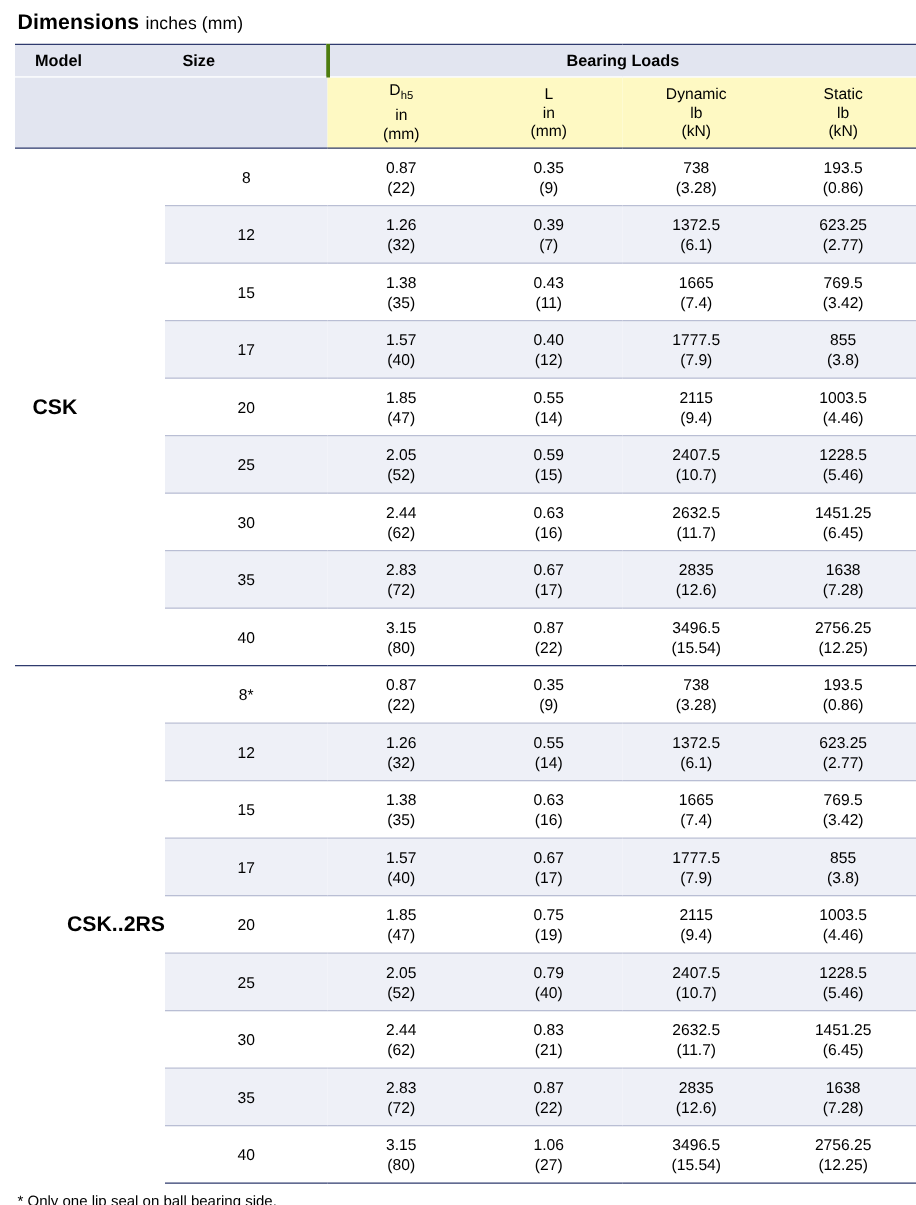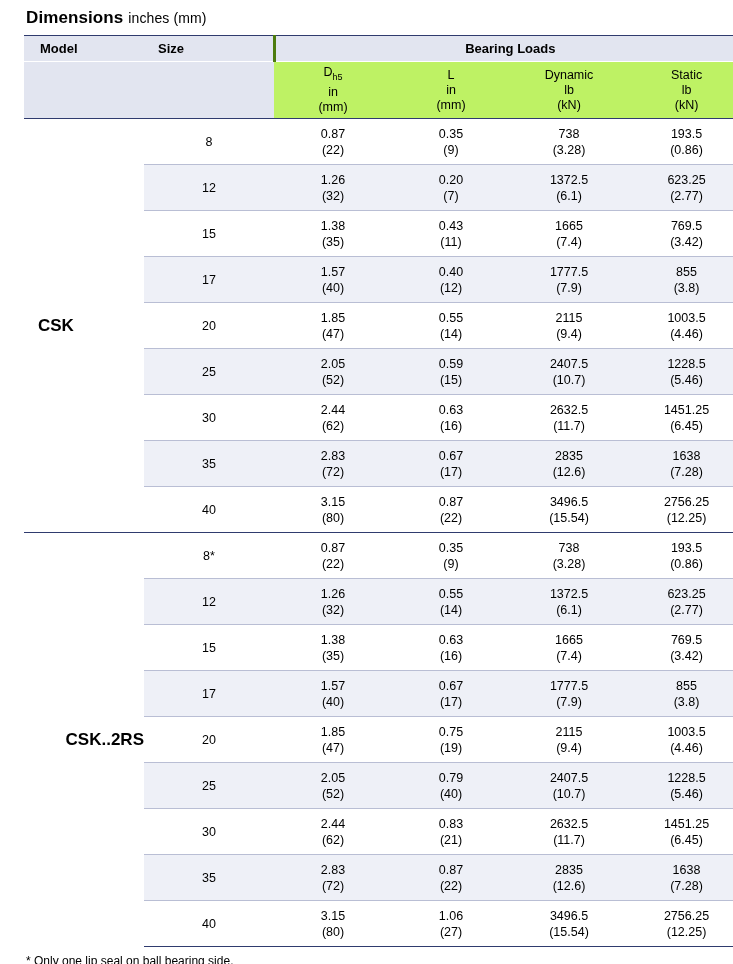--- a/index.html
+++ b/index.html
@@ -12,21 +12,21 @@
     background: #ffffff;
     font-family: "Liberation Sans", sans-serif;
     color: #000000;
     overflow: hidden;
   }
   .page {
     position: relative;
     width: 733px;
     height: 964px;
     box-sizing: border-box;
-    padding: 6px 6px 0 24px;
+    padding: 6px 6px 0 12px;
   }
   .doc-title {
     font-size: 17px;
     font-weight: bold;
     padding: 2px 0 7px 2px;
     letter-spacing: 0.1px;
   }
   .doc-title .units {
     font-weight: normal;
     font-size: 14px;
@@ -60,21 +60,21 @@
     text-align: left;
     vertical-align: middle;
   }
   .hdr-row th.model { padding-left: 16px; margin-left: 29px; }
   .hdr-row th.size { padding-left: 14px; }
   .hdr-row th.loads {
     text-align: center;
     border-left: 3px solid #4d7c0f;
   }
   .subhdr-row td {
-    background: #bef264;
+    background: #fef9c3;
     height: 56px;
     vertical-align: middle;
     text-align: center;
     font-size: 12.5px;
     line-height: 15px;
     border-bottom: 1.5px solid #2f3b6e;
   }
   .subhdr-row td.blank {
     background: #e2e5f0;
   }
@@ -173,21 +173,21 @@
           <td class="model-cell" rowspan="9" style="vertical-align: middle;"><span>CSK</span></td>
           <td class="size-cell"><span>8</span></td>
           <td><span>0.87</span><span class="line2">(22)</span></td>
           <td><span>0.35</span><span class="line2">(9)</span></td>
           <td><span>738</span><span class="line2">(3.28)</span></td>
           <td><span>193.5</span><span class="line2">(0.86)</span></td>
         </tr>
         <tr class="data alt">
           <td class="size-cell"><span>12</span></td>
           <td><span>1.26</span><span class="line2">(32)</span></td>
-          <td><span>0.20</span><span class="line2">(7)</span></td>
+          <td><span>0.39</span><span class="line2">(7)</span></td>
           <td><span>1372.5</span><span class="line2">(6.1)</span></td>
           <td><span>623.25</span><span class="line2">(2.77)</span></td>
         </tr>
         <tr class="data">
           <td class="size-cell"><span>15</span></td>
           <td><span>1.38</span><span class="line2">(35)</span></td>
           <td><span>0.43</span><span class="line2">(11)</span></td>
           <td><span>1665</span><span class="line2">(7.4)</span></td>
           <td><span>769.5</span><span class="line2">(3.42)</span></td>
         </tr>

